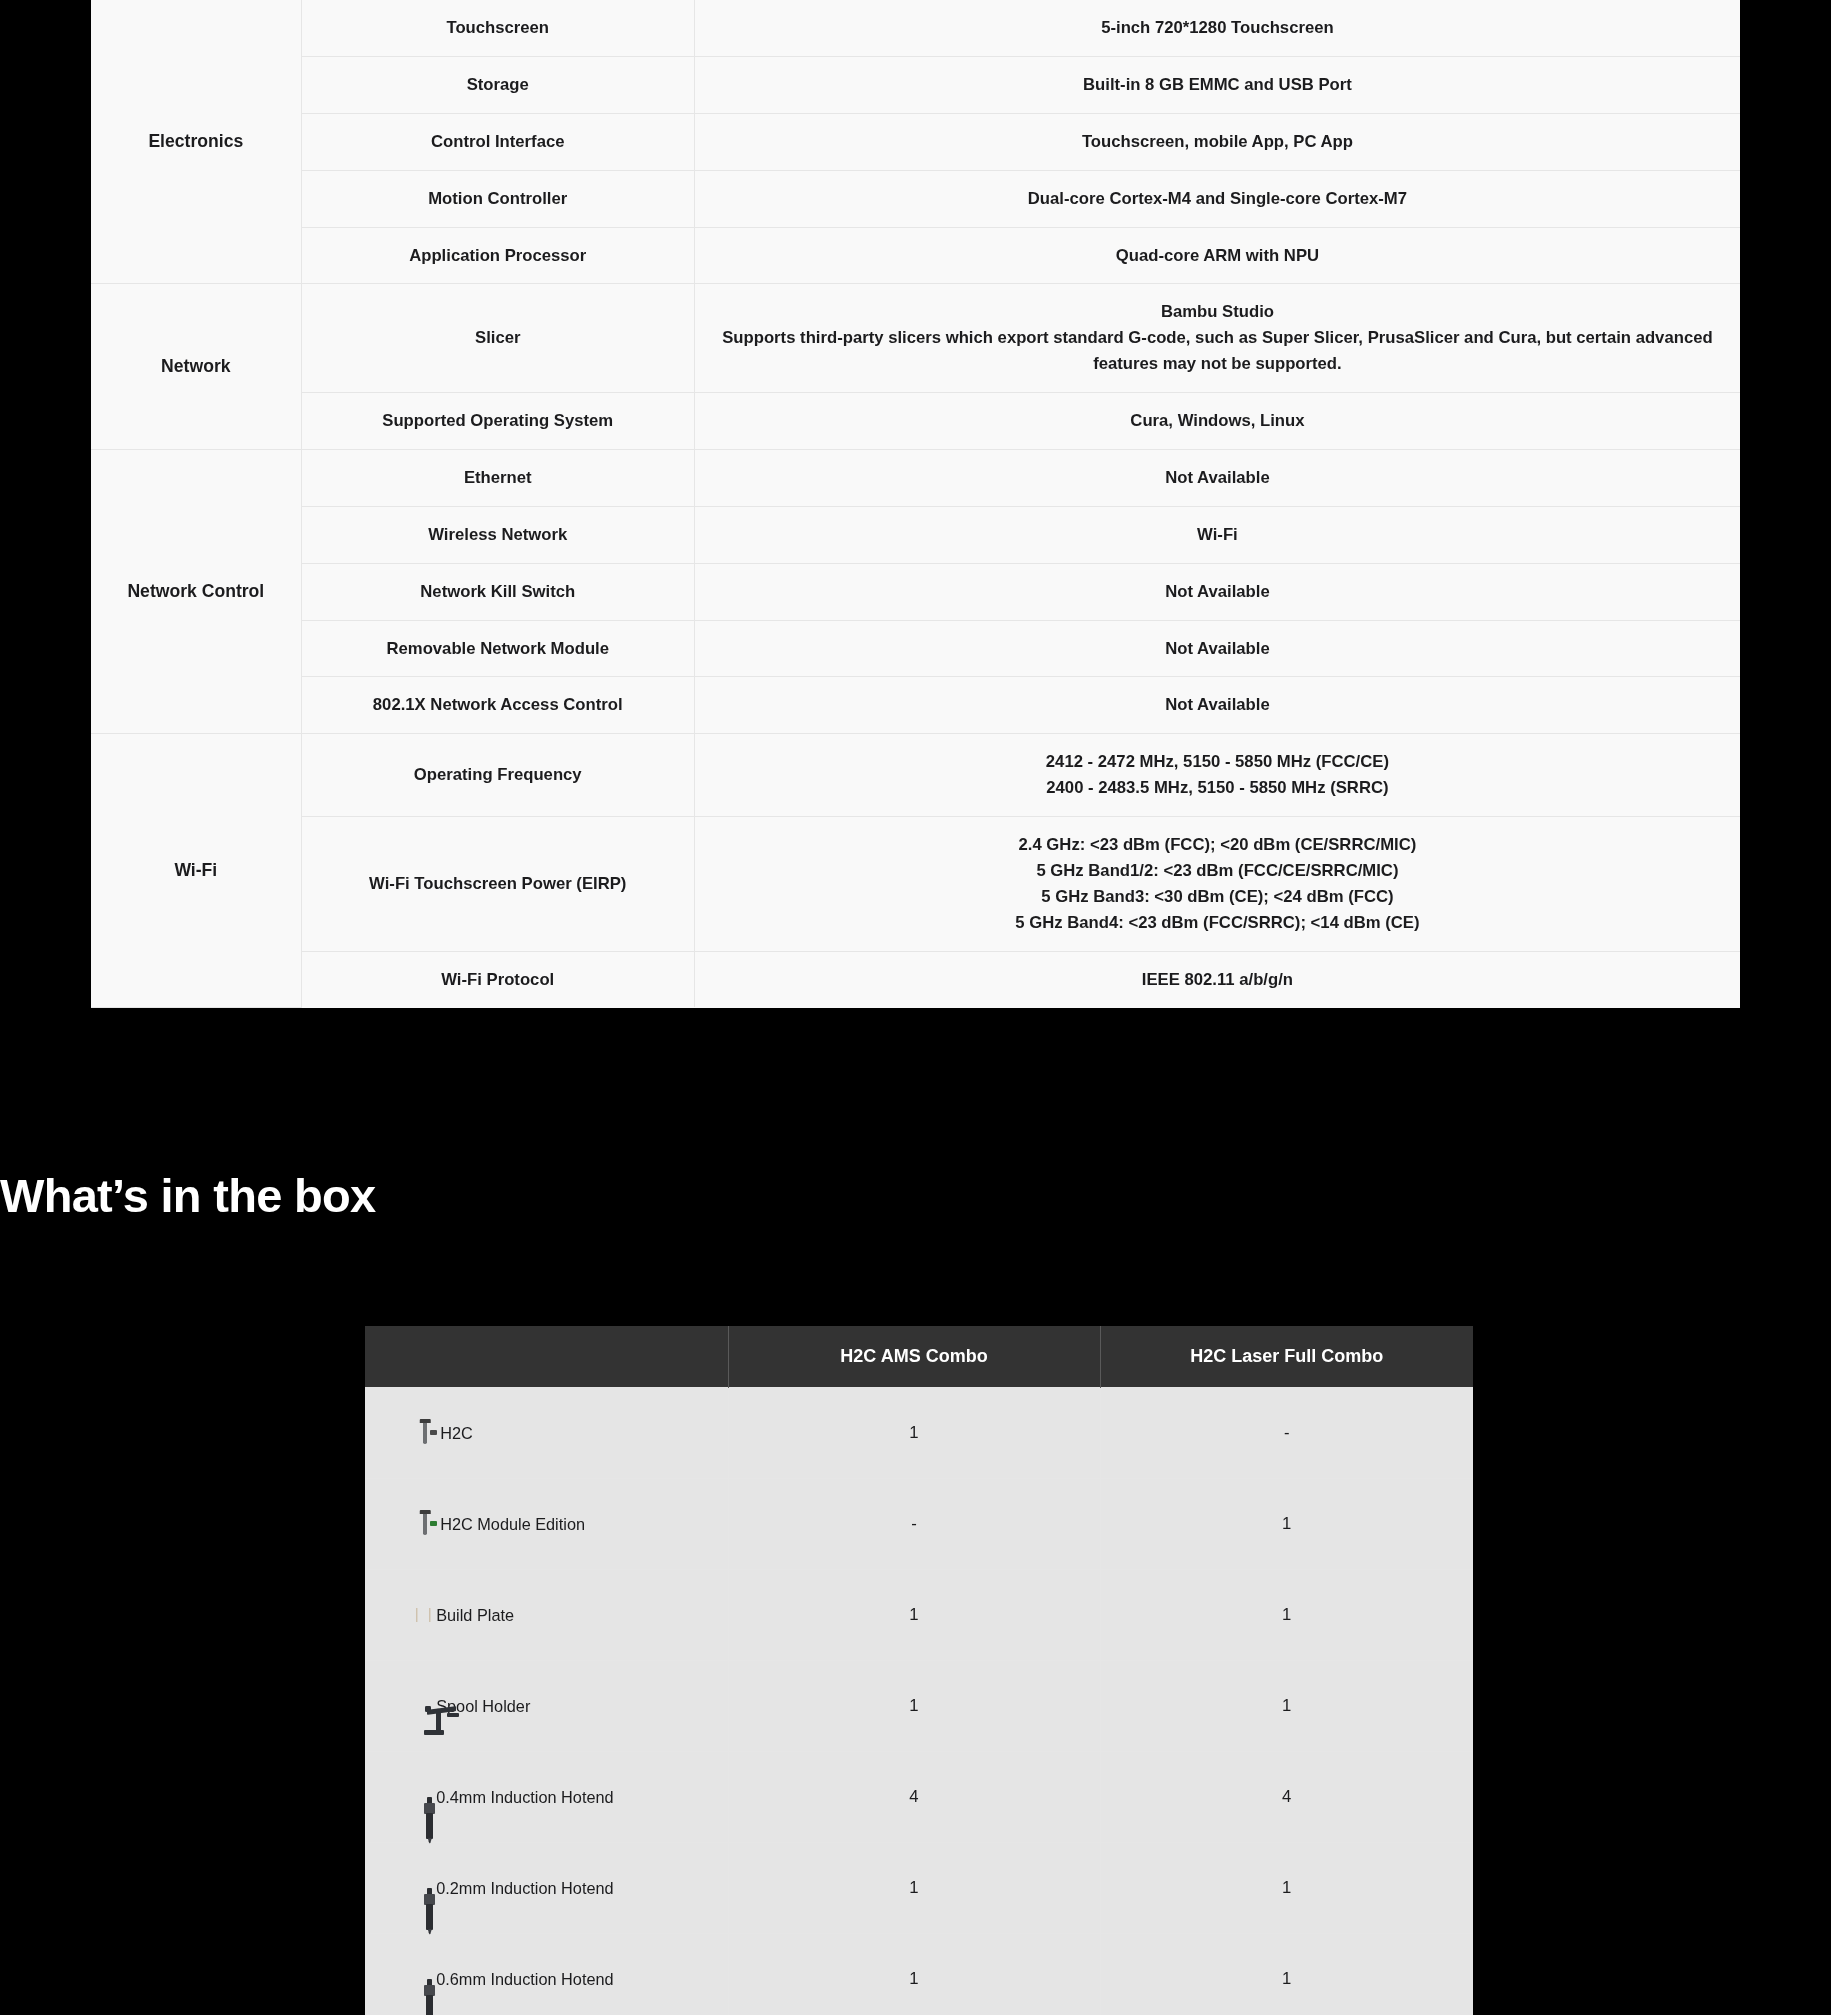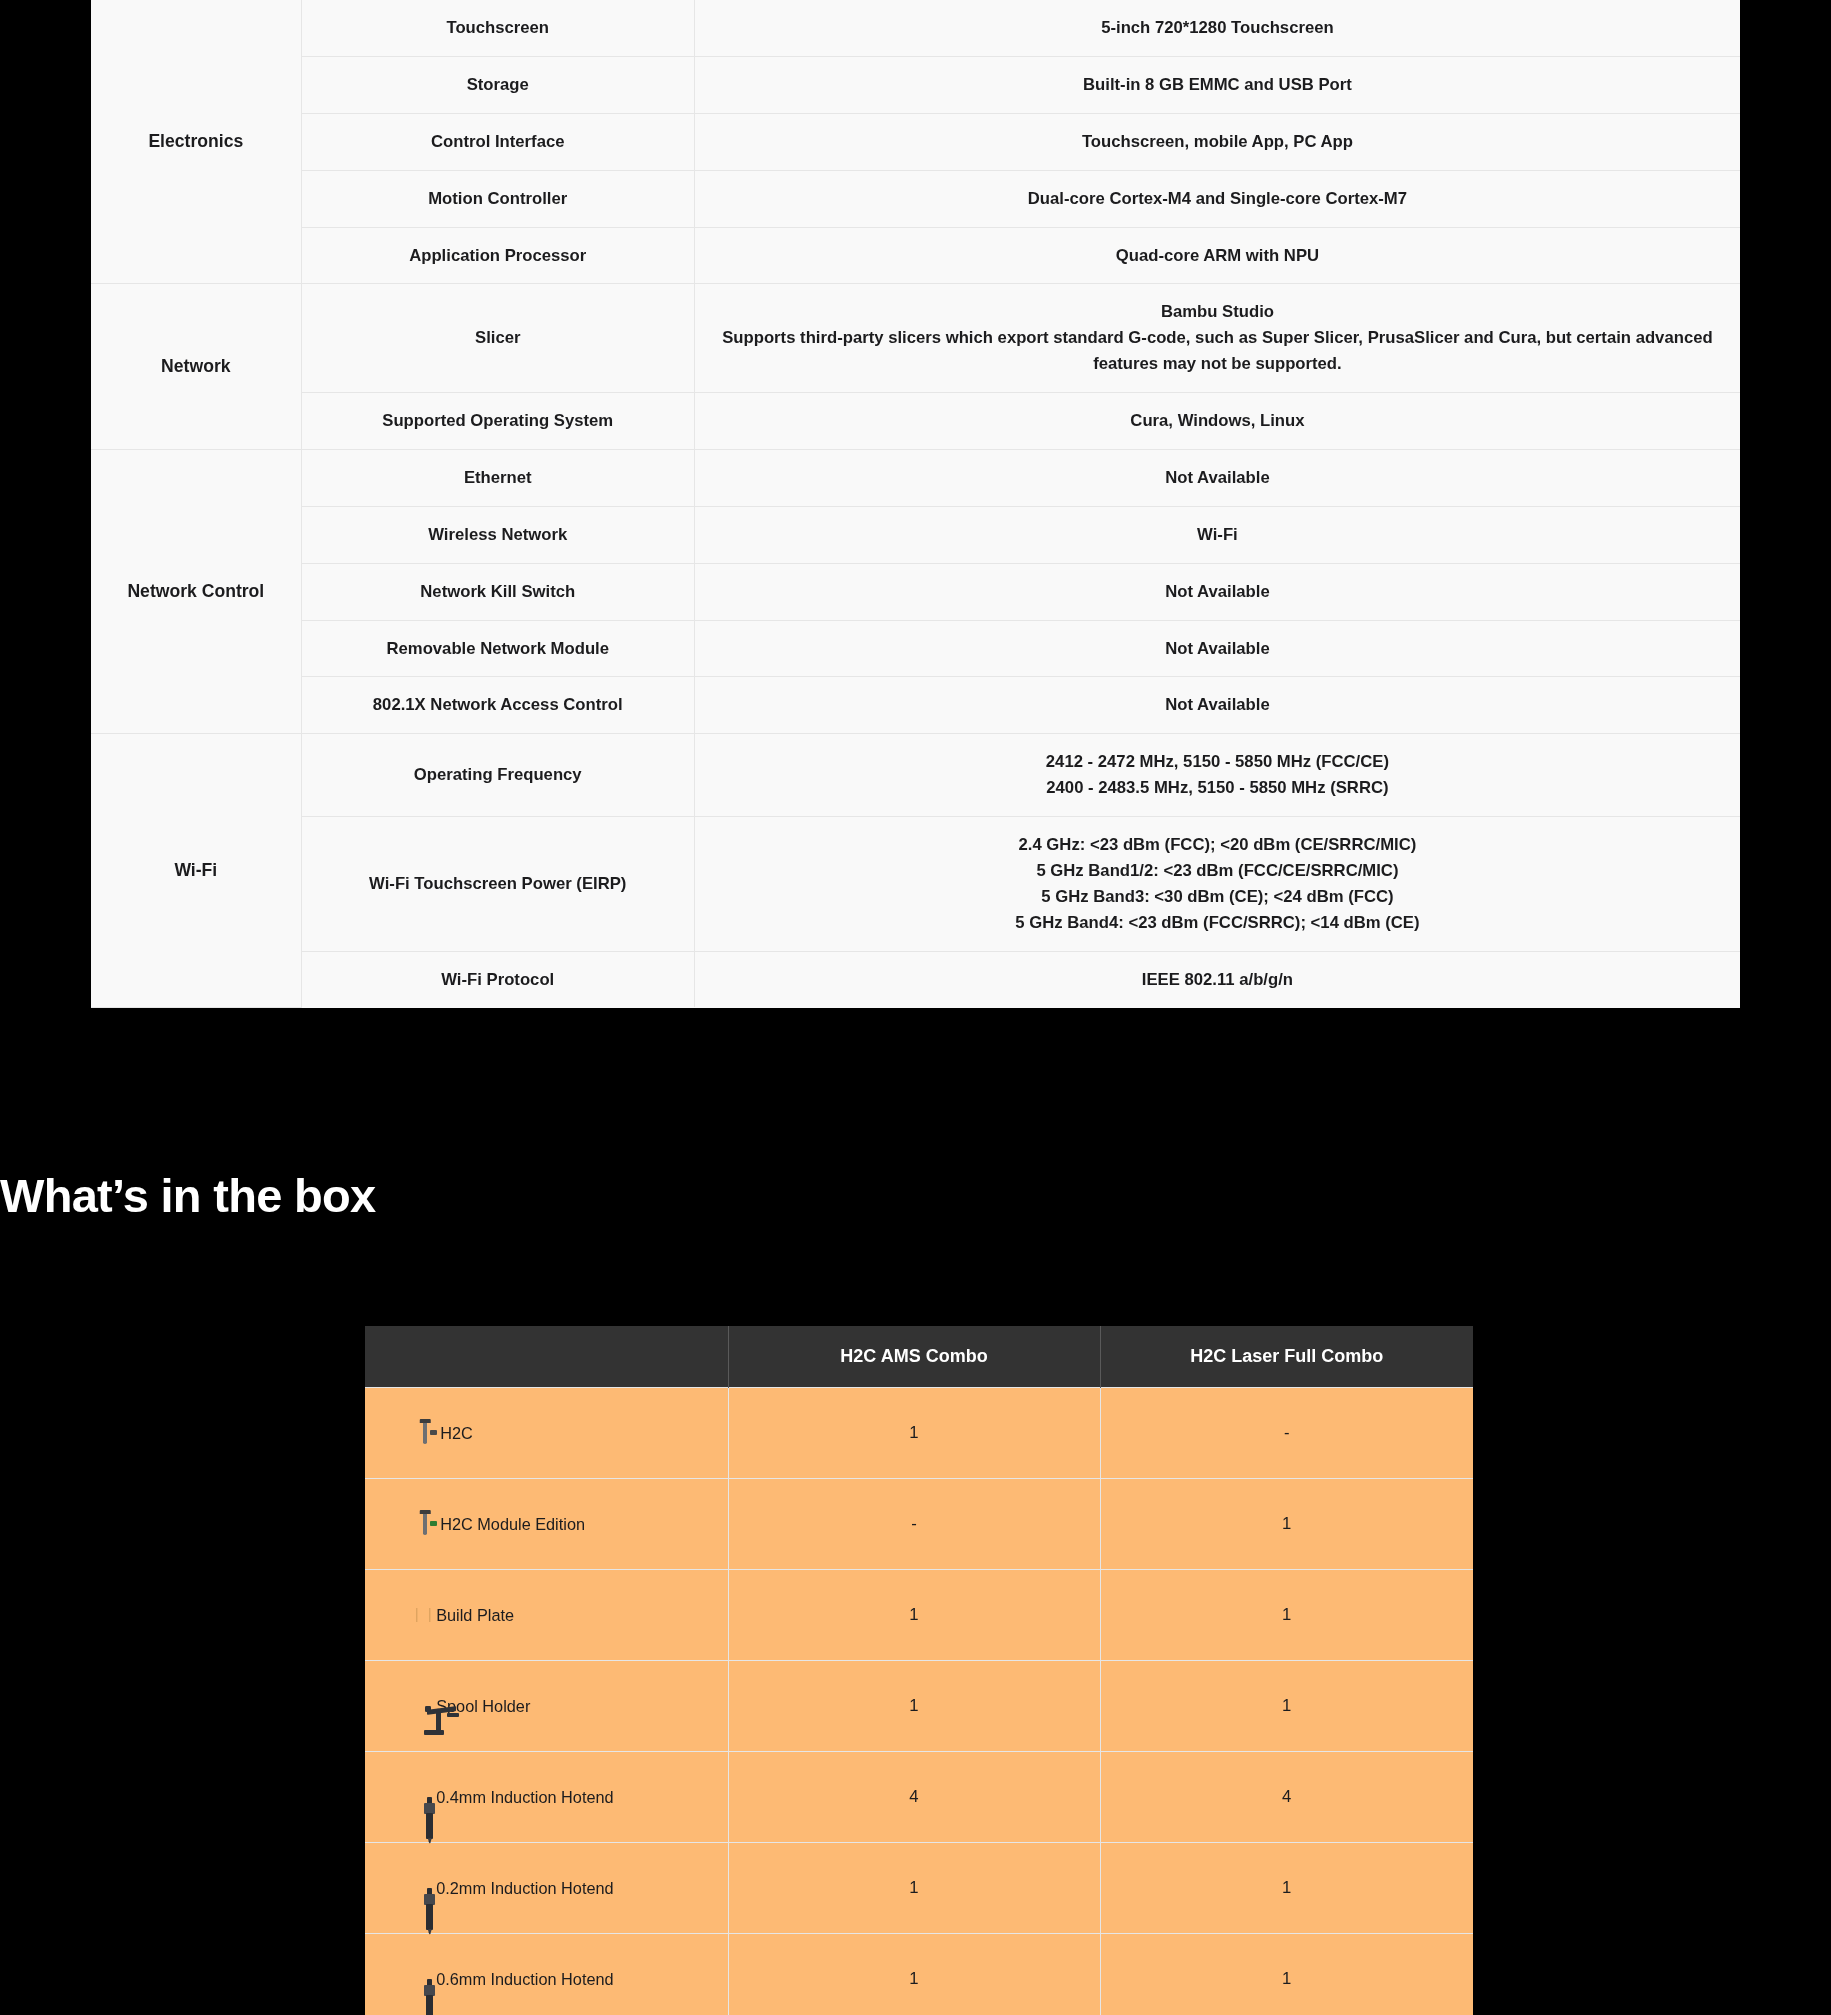--- a/index.html
+++ b/index.html
@@ -86,21 +86,21 @@
     font-weight: 700;
     height: 61px;
     text-align: center;
     vertical-align: middle;
     border-right: 0.9px solid #5a5a5a;
     padding: 0 6.2px;
   }
   .box-table thead th:last-child { border-right: none; }
 
   .box-table tbody td {
-    background: #fdba74;
+    background: #e5e5e5;
     border: 0.4px solid #e6e6e6;
     height: 91px;
     font-size: 16.7px;
     color: #1c1c1e;
     text-align: center;
     vertical-align: middle;
     padding: 4.4px 6.2px;
   }
   .box-table tbody tr td:first-child { border-left: none; }
   .box-table tbody tr td:last-child  { border-right: none; }

